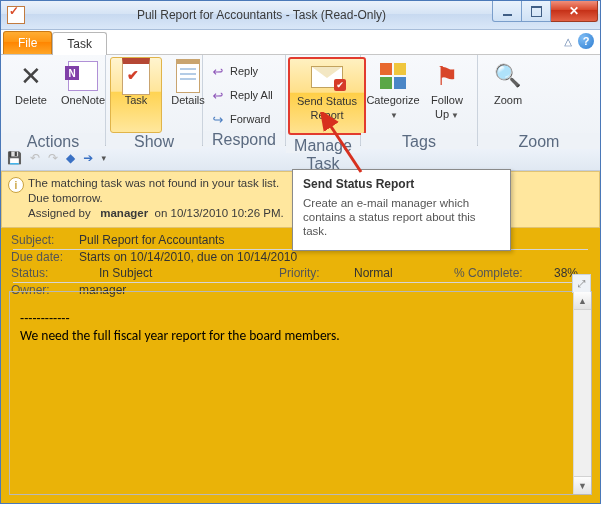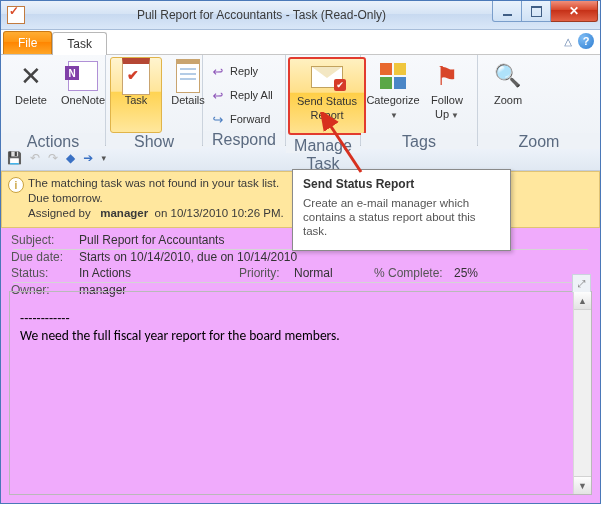--- a/index.html
+++ b/index.html
@@ -1,16 +1,16 @@
 <!DOCTYPE html>
 <html><head>
 <meta charset="utf-8">
 <style>
   html,body{margin:0;padding:0;font-family:"Segoe UI",Tahoma,sans-serif;font-size:12px;color:#333;background:#fff;}
-  .window{width:601px;height:504px;border:1px solid #4a78b8;position:relative;background:#f0abfc;box-sizing:border-box;}
+  .window{width:601px;height:504px;border:1px solid #4a78b8;position:relative;background:#eab308;box-sizing:border-box;}
   
   .titlebar{height:28px;background:linear-gradient(#eaf1fb,#d6e4f5 45%,#c7d9f0 46%,#d9e7f8);display:flex;align-items:center;border-bottom:1px solid #a7bdd9;}
   .app-icon{width:16px;height:16px;margin:0 6px;background:#fff;border:1px solid #c27b3f;position:relative;}
   .app-icon::after{content:"✓";position:absolute;top:-3px;left:1px;font-size:12px;color:#d94d2a;font-weight:bold;}
   .title-text{flex:1;text-align:center;font-size:12px;color:#3b3b3b;}
   .win-btns{display:flex;height:20px;margin-right:2px;margin-top:-8px;}
   .win-btn{width:28px;height:20px;border:1px solid #7a9ecb;border-top:none;display:flex;align-items:center;justify-content:center;font-family:Arial;font-size:12px;}
   .btn-min{background:linear-gradient(#e9f2fc,#cfe1f5);border-radius:0 0 0 3px;}
   .btn-max{background:linear-gradient(#e9f2fc,#cfe1f5);border-left:none;}
   .btn-close{width:46px;background:linear-gradient(#f08f7a,#d9472a 45%,#c53017 46%,#e26044);color:#fff;border-left:none;border-color:#9e3a22;border-radius:0 0 3px 0;font-weight:bold;}
@@ -60,21 +60,21 @@
   .qat{height:24px;background:linear-gradient(#eef3fa,#e0e8f2);border-bottom:1px solid #c3cddb;display:flex;align-items:center;padding-left:6px;gap:8px;}
   .qat .q{font-size:12px;color:#6b788c;display:flex;align-items:center;}
   
   .infobar{background:#ffe79e;border:1px solid #e0c374;margin:0;padding:4px 8px 6px 26px;font-size:11.5px;color:#3a3a3a;position:relative;line-height:15px;}
   .infobar .info-ic{position:absolute;left:6px;top:5px;width:14px;height:14px;border-radius:50%;background:#fff;border:1px solid #caa23e;color:#caa23e;font-size:10px;font-weight:bold;display:flex;align-items:center;justify-content:center;}
   
   .fields{padding:5px 10px 6px 10px;font-size:12px;color:#333;}
   .fields .row{display:flex;margin-bottom:2px;}
   .fields .lab{width:68px;color:#555;}
   .fields .val{flex:0 0 auto;}
-  .mid{display:flex;}
+  .mid{display:flex;gap:20px;}
   .mid .col2{margin-left:40px;}
   .mid .col3{margin-left:20px;}
   hr.sep{border:none;border-top:1px solid #d5d5d5;margin:0 2px;}
   
   .body-frame{position:absolute;left:8px;right:8px;bottom:8px;top:290px;border:1px solid #b9b9b9;}
   .body-text{padding:18px 10px;font-size:13.5px;color:#000;font-family:Calibri,"Segoe UI",sans-serif;}
   .body-scrolltrack{position:absolute;right:0;top:0;bottom:0;width:17px;background:#f0f0f0;border-left:1px solid #d8d8d8;}
   .scroll-arrow{height:17px;display:flex;align-items:center;justify-content:center;font-size:9px;color:#666;background:linear-gradient(#fdfdfd,#e3e3e3);border-bottom:1px solid #d2d2d2;}
   .scroll-arrow.bot{position:absolute;bottom:0;left:0;right:0;border-top:1px solid #d2d2d2;border-bottom:none;}
   .zoom-chip{position:absolute;right:0;top:-18px;width:17px;height:17px;background:#eef2f7;border:1px solid #cbd3dd;display:flex;align-items:center;justify-content:center;font-size:10px;color:#777;}
@@ -243,25 +243,25 @@
       <div class="lab">Subject:</div>
       <div class="val">Pull Report for Accountants</div>
     </div>
     <hr class="sep">
     <div class="row">
       <div class="lab">Due date:</div>
       <div class="val">Starts on 10/14/2010, due on 10/14/2010</div>
     </div>
     <div class="row mid">
       <div class="lab">Status:</div>
-      <div class="val" style="width:120px;">In Actions</div>
+      <div class="val" style="width:120px;">In Subject</div>
       <div class="lab col2" style="width:55px;">Priority:</div>
       <div class="val" style="width:60px;">Normal</div>
       <div class="lab col3" style="width:80px;">% Complete:</div>
-      <div class="val">25%</div>
+      <div class="val">38%</div>
     </div>
     <hr class="sep">
     <div class="row">
       <div class="lab">Owner:</div>
       <div class="val">manager</div>
     </div>
   </div>
 
   <div class="body-frame">
     <div class="zoom-chip">⤢</div>

